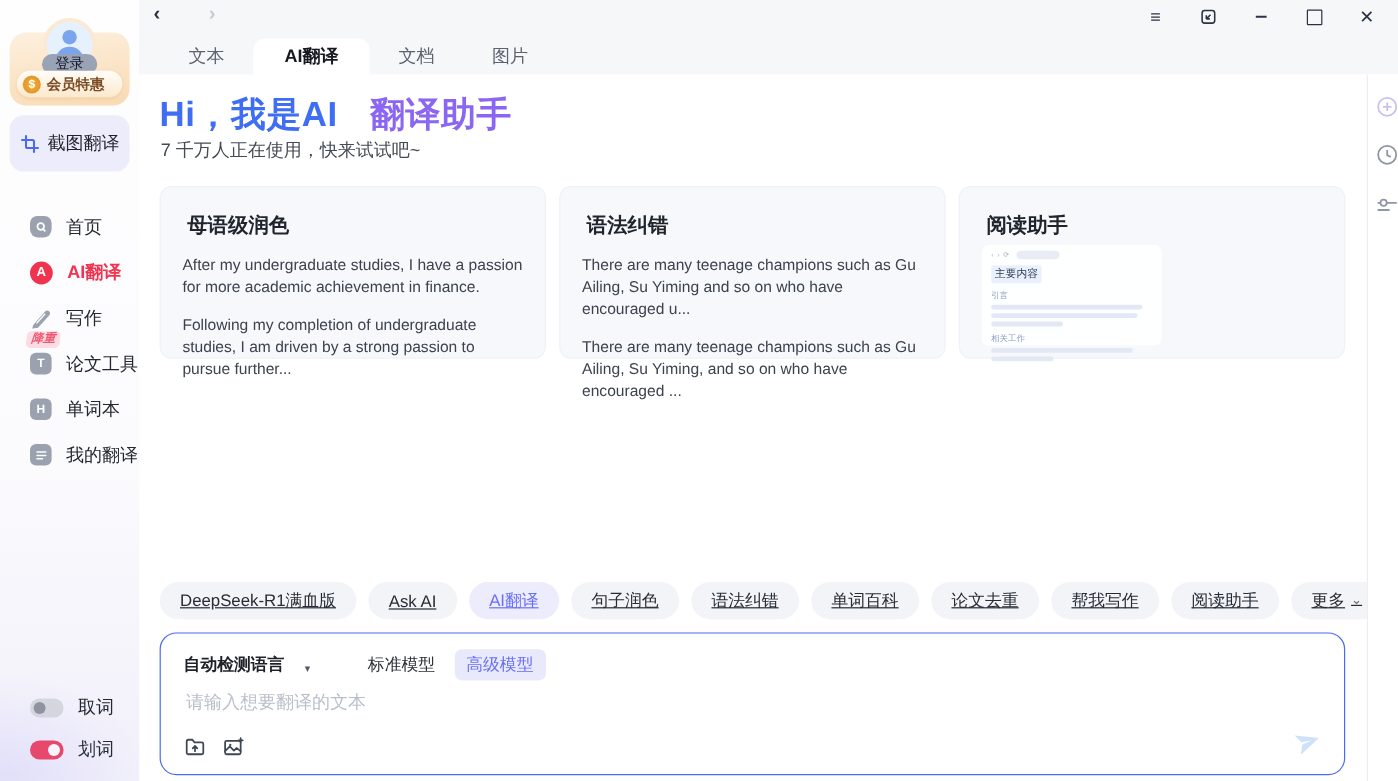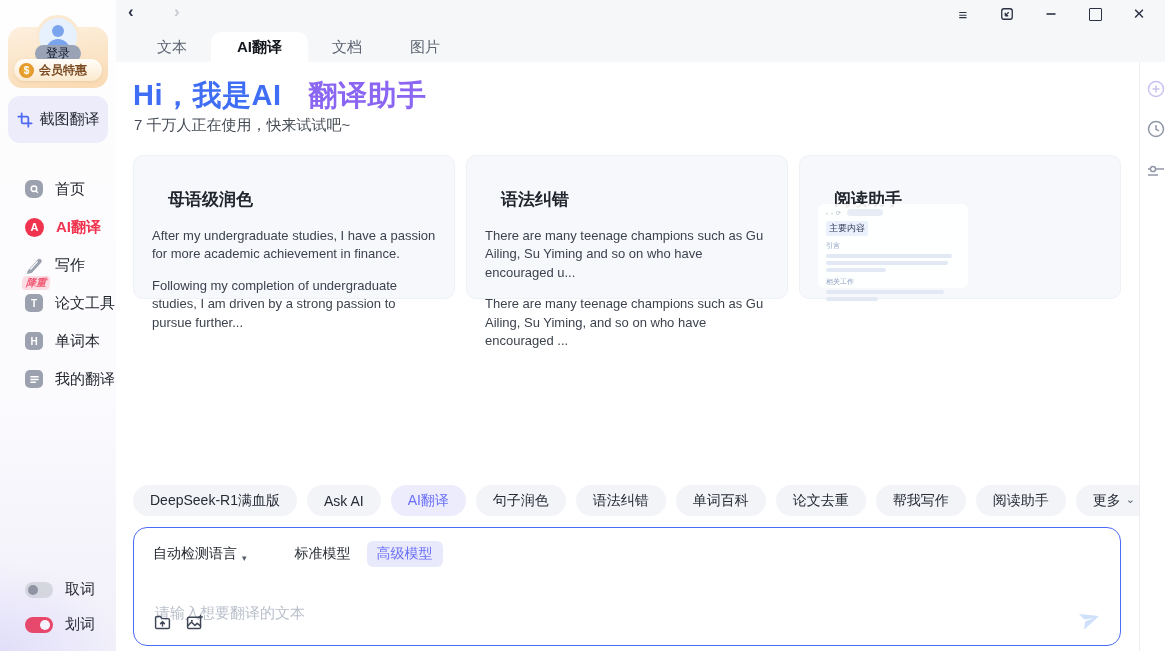--- a/index.html
+++ b/index.html
@@ -51,51 +51,51 @@
   .tabs{position:absolute;left:17px;top:32px;display:flex;height:30px;}
   .tab{padding:0 24px;display:flex;align-items:center;font-size:15px;color:#5c6370;cursor:pointer;}
   .tab.active{background:#fff;border-radius:10px 10px 0 0;color:#15181e;font-weight:700;padding:0 26px;}
   
   .hero-title{position:absolute;left:133px;top:76px;font-size:29px;font-weight:700;letter-spacing:.5px;}
   .hero-title .blue{color:#3f6ef5;} .hero-title .purple{color:#8a66f2;margin-left:27px;}
   .hero-sub{position:absolute;left:134px;top:116px;font-size:15px;color:#454b55;}
   
   .cards{position:absolute;left:133px;top:155px;display:flex;gap:11px;}
   .card{width:284px;height:110px;background:#f6f8fc;border:1px solid #eef1f6;border-radius:10px;padding:16px 18px;position:relative;}
-  .card h3{margin:16px;font-size:17px;font-weight:600;color:#20242b;}
+  .card h3{margin:4px;font-size:17px;font-weight:600;color:#20242b;}
   .card p{margin:13px 0 0;font-size:13px;line-height:1.42;color:#3d434e;}
   
   .prev-panel{position:absolute;left:18px;top:48px;width:150px;height:84px;background:rgba(255,255,255,.9);border-radius:6px;padding:5px 8px;box-sizing:border-box;}
   .prev-nav{display:flex;align-items:center;gap:3px;font-size:6px;color:#aab3c4;}
   .prev-pill{width:36px;height:7px;border-radius:4px;background:#e8ecf5;margin-left:3px;}
   .prev-sec{display:inline-block;margin-top:5px;font-size:9px;color:#2f3a55;background:#eaf1fd;padding:1px 3px;border-radius:2px;}
   .prev-label{margin-top:5px;font-size:7px;color:#8ea0c4;}
   .sk{height:4px;border-radius:2px;background:#e2e9f5;margin-top:3px;}
   .tooltip{position:absolute;left:64px;top:36px;width:132px;background:#fff;border-radius:6px;
            box-shadow:0 4px 14px rgba(50,70,120,.16);padding:6px 8px;z-index:2;}
   .tt-row1{display:flex;align-items:center;gap:4px;font-size:8px;color:#6b7380;}
   .pdf-ic{width:9px;height:11px;background:#e8544a;border-radius:1px;color:#fff;font-size:6px;display:flex;align-items:center;justify-content:center;flex:0 0 auto;}
   .tt-row2{display:flex;align-items:center;gap:4px;margin-top:5px;font-size:9.5px;color:#262c38;font-weight:600;}
   .tt-arrow{color:#9aa2b2;font-weight:400;font-size:9px;}
   
   .chips{position:absolute;left:133px;top:485px;display:flex;gap:10px;}
   .chip{height:31px;padding:0 17px;border-radius:17px;background:#f2f4f8;display:flex;align-items:center;gap:5px;
-        font-size:14px;color:#262b34;white-space:nowrap;cursor:pointer;}
+        font-size:14px;color:#262b34;white-space:nowrap;cursor:pointer;text-decoration:underline;}
   .chip.active{background:#ececfd;color:#6a6ff7;}
   .chip .chev{font-size:11px;color:#596070;margin-top:-2px;}
   
   .composer{position:absolute;left:133px;top:527px;width:988px;height:119px;box-sizing:border-box;background:#fff;
         border:1.6px solid #4a6bf5;border-radius:14px;}
   .c-row1{position:absolute;left:19px;top:13px;display:flex;align-items:center;font-size:14px;}
-  .lang-sel{display:flex;align-items:flex-end;gap:5px;color:#1d2129;font-weight:400;cursor:pointer;}
+  .lang-sel{display:flex;align-items:flex-end;gap:17px;color:#1d2129;font-weight:700;cursor:pointer;}
   .caret{font-size:9px;color:#555b66;}
   .model-std{margin-left:48px;color:#2a2f38;cursor:pointer;}
   .model-adv{margin-left:16px;background:#e9e9fc;color:#6a6ff7;padding:4px 10px;border-radius:6px;cursor:pointer;}
   .c-input{position:absolute;left:19px;top:46px;width:880px;height:38px;border:none;outline:none;resize:none;
-        font-family:"Liberation Sans","DejaVu Sans",sans-serif;font-size:15px;color:#2a2f38;background:transparent;margin-top:28px;}
+        font-family:"Liberation Sans","DejaVu Sans",sans-serif;font-size:15px;color:#2a2f38;background:transparent;}
   .c-input::placeholder{color:#b9bfca;}
   .c-icons{position:absolute;left:19px;bottom:13px;display:flex;gap:13px;}
   .c-icons svg{cursor:pointer;}
   .send{position:absolute;right:18px;bottom:10px;cursor:pointer;}
   
   .rail{position:absolute;right:0;top:62px;bottom:0;width:25px;background:#fff;border-left:1px solid #ededf2;}
   .rail-ic{position:absolute;left:7px;cursor:pointer;}
 </style>
 </head>
 <body>

